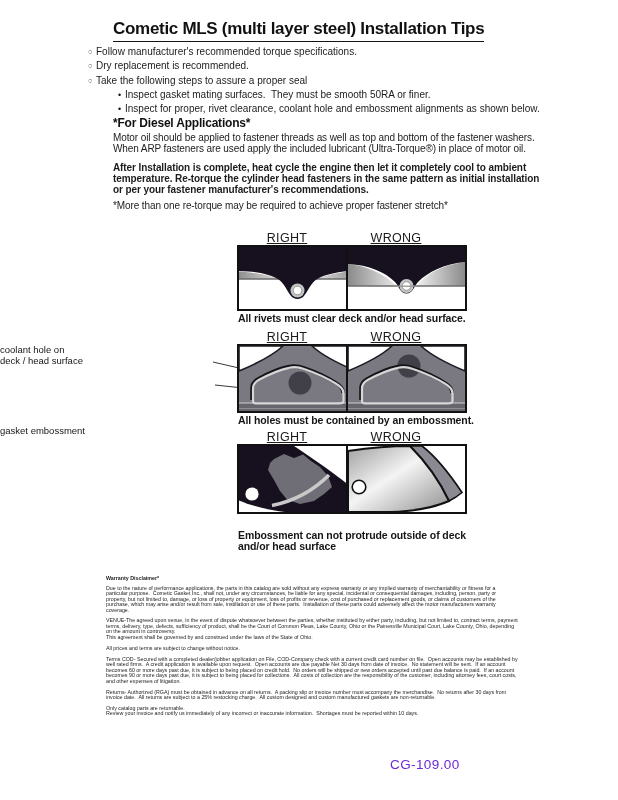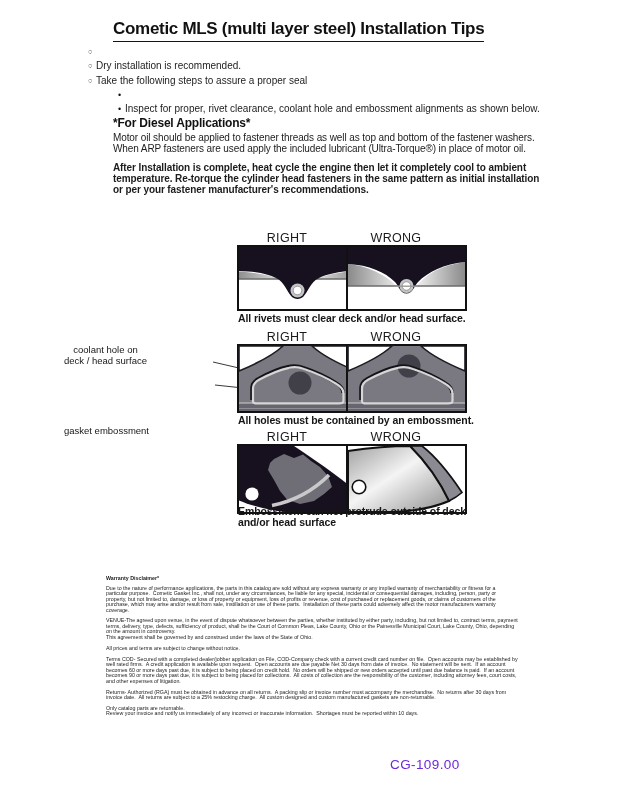--- a/index.html
+++ b/index.html
@@ -20,29 +20,29 @@
   .para{position:absolute;left:113px;width:470px;font-size:10px;line-height:11px;letter-spacing:-0.1px;}
   .para.p1{top:132px;}
   .para.p2{top:162px;font-weight:bold;}
   .para.p3{top:200px;}
 
   .figrow{position:absolute;left:0;width:618px;}
   .figrow.r1{top:231px;}
   .figrow.r2{top:330px;}
   .figrow.r3{top:430px;}
   .pair{position:absolute;left:237px;top:0;display:flex;gap:9px;}
-  .fig{width:100px;}
+  .fig{width:100px;text-decoration:underline;}
   .fig-label{text-align:center;font-size:12.5px;line-height:14px;letter-spacing:0.3px;color:#1a1a1a;}
   .fig svg{display:block;}
   .fig-caption{position:absolute;left:238px;font-size:10.5px;line-height:11px;letter-spacing:-0.1px;color:#161616;font-weight:bold;}
   .figrow.r1 .fig-caption{top:82px;}
   .figrow.r2 .fig-caption{top:84.5px;}
-  .figrow.r3 .fig-caption{top:76px;}
-
-  .ann{position:absolute;left:0;text-align:center;font-size:9.5px;line-height:10.5px;color:#161616;}
+  .figrow.r3 .fig-caption{top:100px;}
+
+  .ann{position:absolute;left:0;text-align:left;font-size:9.5px;line-height:10.5px;color:#161616;}
   .ann.ann1{width:211px;top:15px;}
   .ann.ann2{width:213px;top:54px;margin-top:42px;}
   .leader-overlay{position:absolute;left:0;top:0;width:618px;height:100px;pointer-events:none;}
 
   .legal{position:absolute;left:106px;top:576px;width:412px;font-size:5.3px;line-height:5.5px;color:#232323;}
   .legal .lp{margin:0 0 5.4px 0;}
   .legal-heading{font-weight:bold;margin:0 0 4px 0;}
 
   .page-code{position:absolute;left:390px;top:757px;font-size:13.5px;letter-spacing:0.4px;color:#6d28d9;}
 
@@ -57,44 +57,47 @@
 </head>
 <body>
 
 <div class="sheet">
 
   <div class="title">Cometic MLS (multi layer steel) Installation Tips</div>
 
   <div class="bullets">
     <div class="bullet-row">
       <span class="marker">○</span>
+      <span class="pre">Follow manufacturer's recommended torque specifications.</span>
     </div>
     <div class="bullet-row">
       <span class="marker">○</span>
-      <span class="pre">Dry installation is recommended.</span>
+      <span class="pre">Dry replacement is recommended.</span>
     </div>
     <div class="bullet-row">
       <span class="marker">○</span>
       <span class="pre">Take the following steps to assure a proper seal</span>
     </div>
     <div class="bullet-row sub">
       <span class="marker">•</span>
+      <span class="pre">Inspect gasket mating surfaces.  They must be smooth 50RA or finer.</span>
     </div>
     <div class="bullet-row sub">
       <span class="marker">•</span>
       <span class="pre">Inspect for proper, rivet clearance, coolant hole and embossment alignments as shown below.</span>
     </div>
   </div>
 
   <div class="diesel-heading">*For Diesel Applications*</div>
   <div class="para p1 pre">Motor oil should be applied to fastener threads as well as top and bottom of the fastener washers.
 When ARP fasteners are used apply the included lubricant (Ultra-Torque®) in place of motor oil.</div>
   <div class="para p2 pre">After Installation is complete, heat cycle the engine then let it completely cool to ambient
 temperature. Re-torque the cylinder head fasteners in the same pattern as initial installation
 or per your fastener manufacturer's recommendations.</div>
+  <div class="para p3 pre">*More than one re-torque may be required to achieve proper fastener stretch*</div>
 
   <div class="figrow r1">
     <div class="pair">
       <div class="fig">
         <div class="fig-label">RIGHT</div>
         <svg width="121" height="66" viewBox="0 0 121 66">
           <defs>
             <linearGradient id="r1l" x1="0" y1="0" x2="1" y2="0">
                 <stop offset="0" stop-color="#8f8f8f"></stop>
                 <stop offset="1" stop-color="#dedede"></stop>

